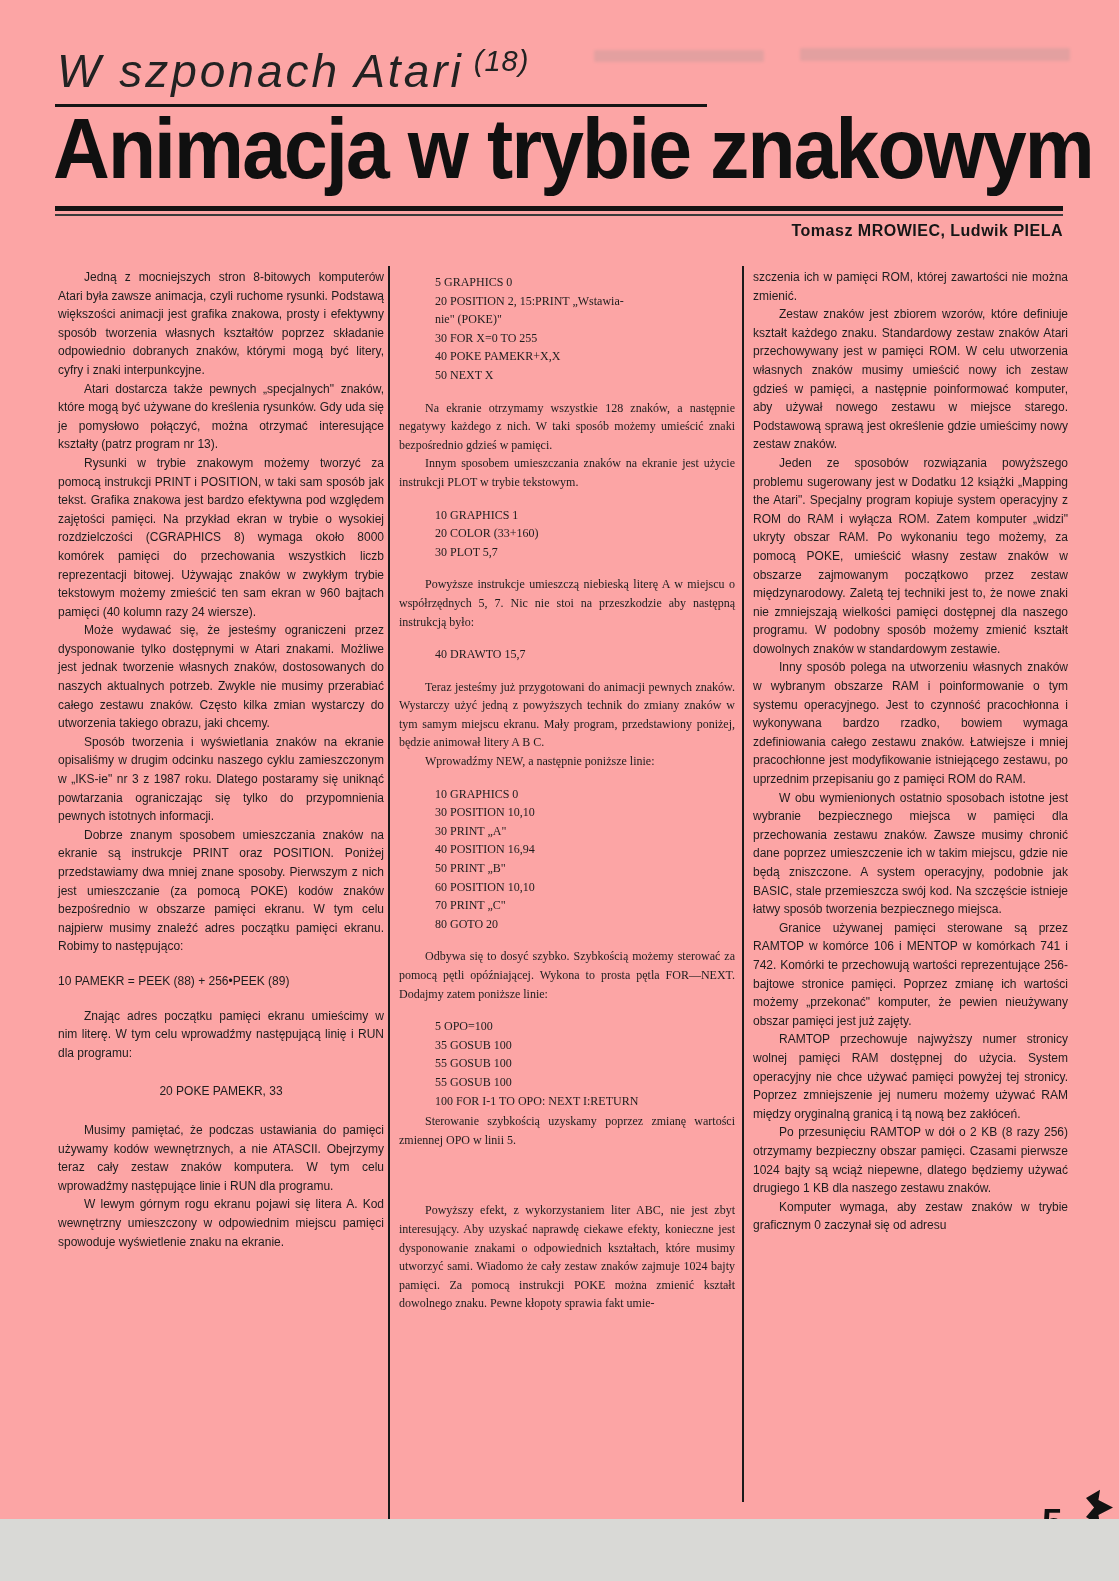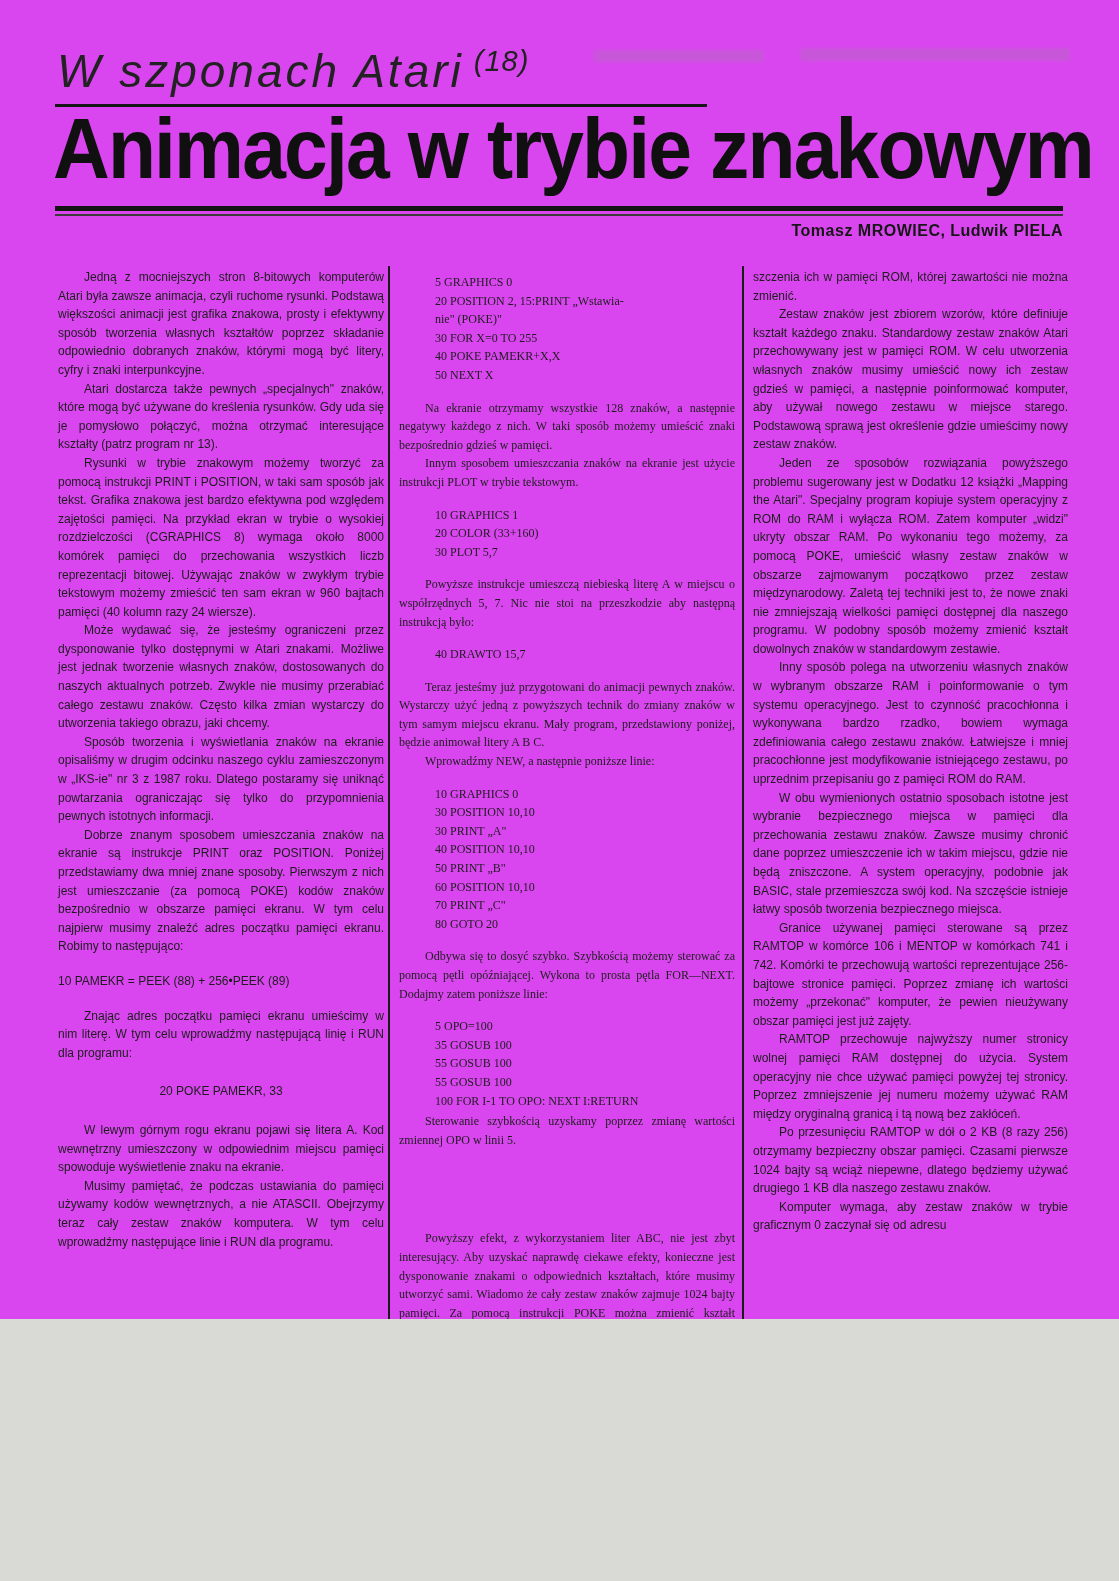--- a/index.html
+++ b/index.html
@@ -1,20 +1,20 @@
 <!DOCTYPE html>
 <html lang="pl"><head>
 <meta charset="utf-8">
 <style>
   html,body{margin:0;padding:0;background:#d9d9d6;}
   .page{
     position:relative;
-    width:1119px;height:1319px;
+    width:1119px;height:1519px;
     margin:0 auto;
-    background:#d946ef;
+    background:#fca5a5;
     font-family:"Liberation Sans","DejaVu Sans",sans-serif;
     color:#1b1b1b;
     overflow:hidden;
   }
   
   .series{
     position:absolute;left:57px;top:44px;
     font-style:italic;font-size:46px;letter-spacing:3px;
     white-space:nowrap;color:#222;
   }
@@ -47,21 +47,21 @@
   }
   #col1{left:58px;width:326px;}
   #col2{left:399px;width:336px;font-family:Liberation Serif, serif;}
   #col3{left:753px;width:315px;}
   .sep{position:absolute;top:266px;width:2px;background:#1a1a1a;}
   #sep1{left:388px;height:1278px;}
   #sep2{left:742px;height:1236px;}
 
   p.para{margin:0;padding:0;}
   p.indent{text-indent:26px;}
-  p.gap{margin-top:80px;}
+  p.gap{margin-top:52px;}
   b{font-weight:normal;}
 
   .code{margin:14px 0;text-align:left;}
   .code.indent{padding-left:36px;}
   .code.left{padding-left:0;margin:16px 0;}
   .code.center{text-align:center;margin:20px 0;}
   .code.first{margin-top:5px;}
   .code.tight{margin-bottom:2px;}
   .code-line{white-space:nowrap;}
 
@@ -96,22 +96,22 @@
       <p class="para indent"><span>Może wydawać się, że jesteśmy ograniczeni przez dysponowanie tylko dostępnymi w Atari znakami. Możliwe jest jednak tworzenie własnych znaków, dostosowanych do naszych aktualnych potrzeb. Zwykle nie musimy przerabiać całego zestawu znaków. Często kilka zmian wystarczy do utworzenia takiego obrazu, jaki chcemy.</span></p>
       <p class="para indent"><b>Sposób tworzenia i wyświetlania znaków na ekranie opisaliśmy w drugim odcinku naszego cyklu zamieszczonym w „IKS-ie" nr 3 z 1987 roku.</b><span> Dlatego postaramy się uniknąć powtarzania ograniczając się tylko do przypomnienia pewnych istotnych informacji.</span></p>
       <p class="para indent"><span>Dobrze znanym sposobem umieszczania znaków na ekranie są instrukcje PRINT oraz POSITION. Poniżej przedstawiamy dwa mniej znane sposoby. Pierwszym z nich jest umieszczanie (za pomocą POKE) kodów znaków bezpośrednio w obszarze pamięci ekranu. W tym celu najpierw musimy znaleźć adres początku pamięci ekranu. Robimy to następująco:</span></p>
       <div class="code left">
         <div class="code-line">10 PAMEKR = PEEK (88) + 256•PEEK (89)</div>
       </div>
       <p class="para indent"><span>Znając adres początku pamięci ekranu umieścimy w nim literę. W tym celu wprowadźmy następującą linię i RUN dla programu:</span></p>
       <div class="code center">
         <div class="code-line">20 POKE PAMEKR, 33</div>
       </div>
+      <p class="para indent"><span>Musimy pamiętać, że podczas ustawiania do pamięci używamy kodów wewnętrznych, a nie ATASCII. Obejrzymy teraz cały zestaw znaków komputera. W tym celu wprowadźmy następujące linie i RUN dla programu.</span></p>
       <p class="para indent"><span>W lewym górnym rogu ekranu pojawi się litera </span><b>A.</b><span> Kod wewnętrzny umieszczony w odpowiednim miejscu pamięci spowoduje wyświetlenie znaku na ekranie.</span></p>
-      <p class="para indent"><span>Musimy pamiętać, że podczas ustawiania do pamięci używamy kodów wewnętrznych, a nie ATASCII. Obejrzymy teraz cały zestaw znaków komputera. W tym celu wprowadźmy następujące linie i RUN dla programu.</span></p>
     </div>
   <div class="sep" id="sep1"></div>
   <div class="col" id="col2">
       <div class="code indent first">
         <div class="code-line">5 GRAPHICS 0</div>
         <div class="code-line">20 POSITION 2, 15:PRINT „Wstawia-</div>
         <div class="code-line">nie" (POKE)"</div>
         <div class="code-line">30 FOR X=0 TO 255</div>
         <div class="code-line">40 POKE PAMEKR+X,X</div>
         <div class="code-line">50 NEXT X</div>
@@ -126,21 +126,21 @@
       <p class="para indent"><span>Powyższe instrukcje umieszczą niebieską literę A w miejscu o współrzędnych 5, 7. Nic nie stoi na przeszkodzie aby następną instrukcją było:</span></p>
       <div class="code indent">
         <div class="code-line">40 DRAWTO 15,7</div>
       </div>
       <p class="para indent"><span>Teraz jesteśmy już przygotowani do animacji pewnych znaków. Wystarczy użyć jedną z powyższych technik do zmiany znaków w tym samym miejscu ekranu. Mały program, przedstawiony poniżej, będzie animował litery A B C.</span></p>
       <p class="para indent"><span>Wprowadźmy NEW, a następnie poniższe linie:</span></p>
       <div class="code indent">
         <div class="code-line">10 GRAPHICS 0</div>
         <div class="code-line">30 POSITION 10,10</div>
         <div class="code-line">30 PRINT „A"</div>
-        <div class="code-line">40 POSITION 10,10</div>
+        <div class="code-line">40 POSITION 16,94</div>
         <div class="code-line">50 PRINT „B"</div>
         <div class="code-line">60 POSITION 10,10</div>
         <div class="code-line">70 PRINT „C"</div>
         <div class="code-line">80 GOTO 20</div>
       </div>
       <p class="para indent"><span>Odbywa się to dosyć szybko. Szybkością możemy sterować za pomocą pętli opóźniającej. Wykona to prosta pętla FOR—NEXT. Dodajmy zatem poniższe linie:</span></p>
       <div class="code indent tight">
         <div class="code-line">5 OPO=100</div>
         <div class="code-line">35 GOSUB 100</div>
         <div class="code-line">55 GOSUB 100</div>

